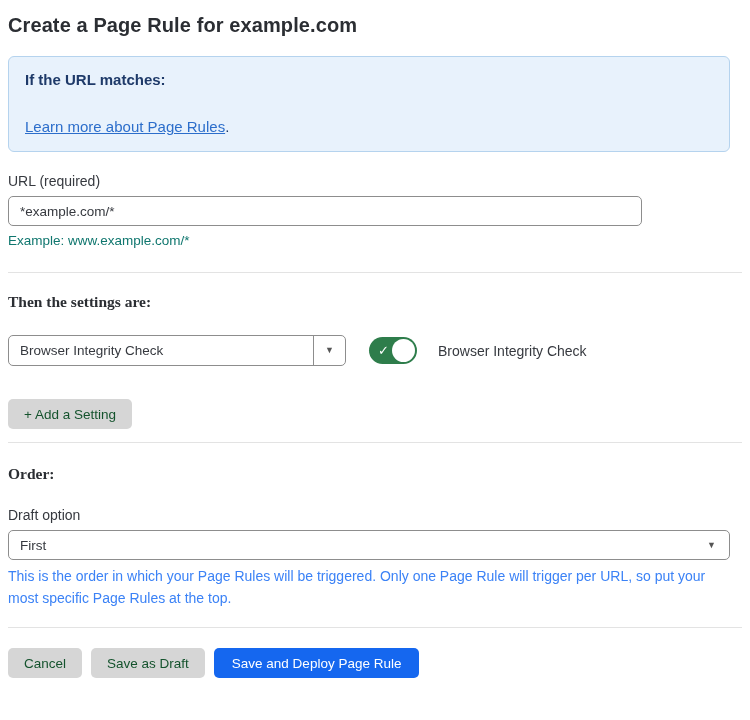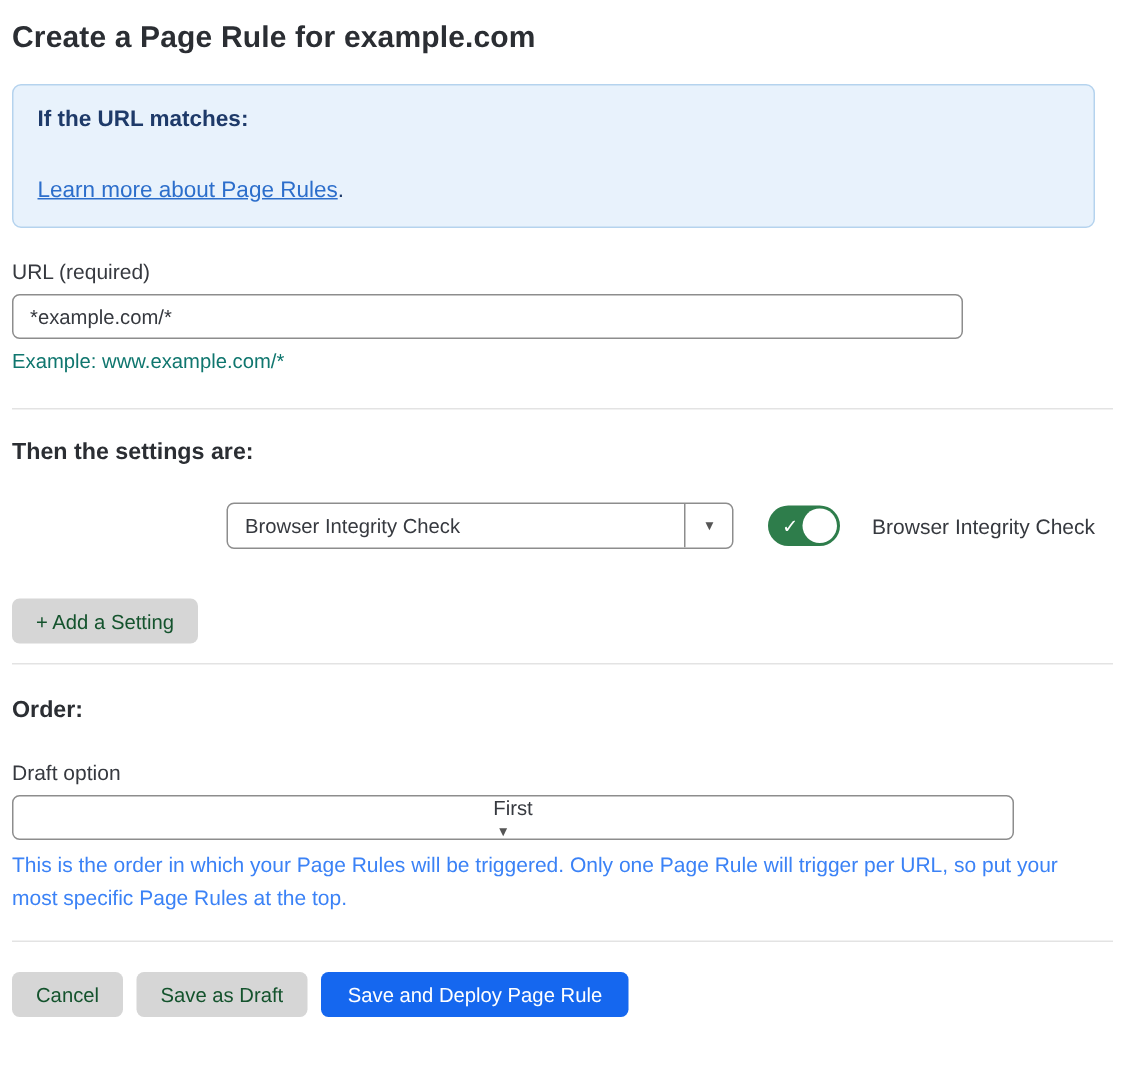--- a/index.html
+++ b/index.html
@@ -74,26 +74,26 @@
     width: 734px;
   }
   .div-1 { margin-top: 24px; margin-bottom: 20px; }
   .div-2 { margin-top: 13px; margin-bottom: 22px; }
   .div-3 { margin-top: 18px; margin-bottom: 20px; }
   .section-heading {
     font-size: 15.5px;
     font-weight: bold;
     color: #2b2e33;
     margin: 0 0 24px 0;
+    font-family: Liberation Serif, serif;
   }
   .setting-row {
     display: flex;
     align-items: center;
     margin-bottom: 33px;
-    justify-content: flex-end;
   }
   .custom-select {
     box-sizing: border-box;
     display: flex;
     align-items: stretch;
     width: 338px;
     height: 31px;
     border: 1px solid #8d8d8d;
     border-radius: 5px;
     background: #fff;
@@ -162,29 +162,28 @@
     font-size: 13.5px;
     font-family: "Liberation Sans", sans-serif;
     color: #14532d;
     background: #d6d6d6;
     padding: 0 16px;
     cursor: pointer;
   }
   .btn-add { margin-bottom: 0; }
   .order-select {
     box-sizing: border-box;
-    width: 668px;
+    width: 722px;
     height: 30px;
     border: 1px solid #8d8d8d;
     border-radius: 5px;
     background: #fff;
     display: flex;
     align-items: center;
     cursor: pointer;
-    flex-direction: column;
   }
   .order-select .select-value {
     flex: 1;
     padding: 0 11px;
     font-size: 13.5px;
     color: #36393f;
   }
   .order-select .arrow-glyph { margin-right: 13px; }
   .order-helper {
     font-size: 14px;

